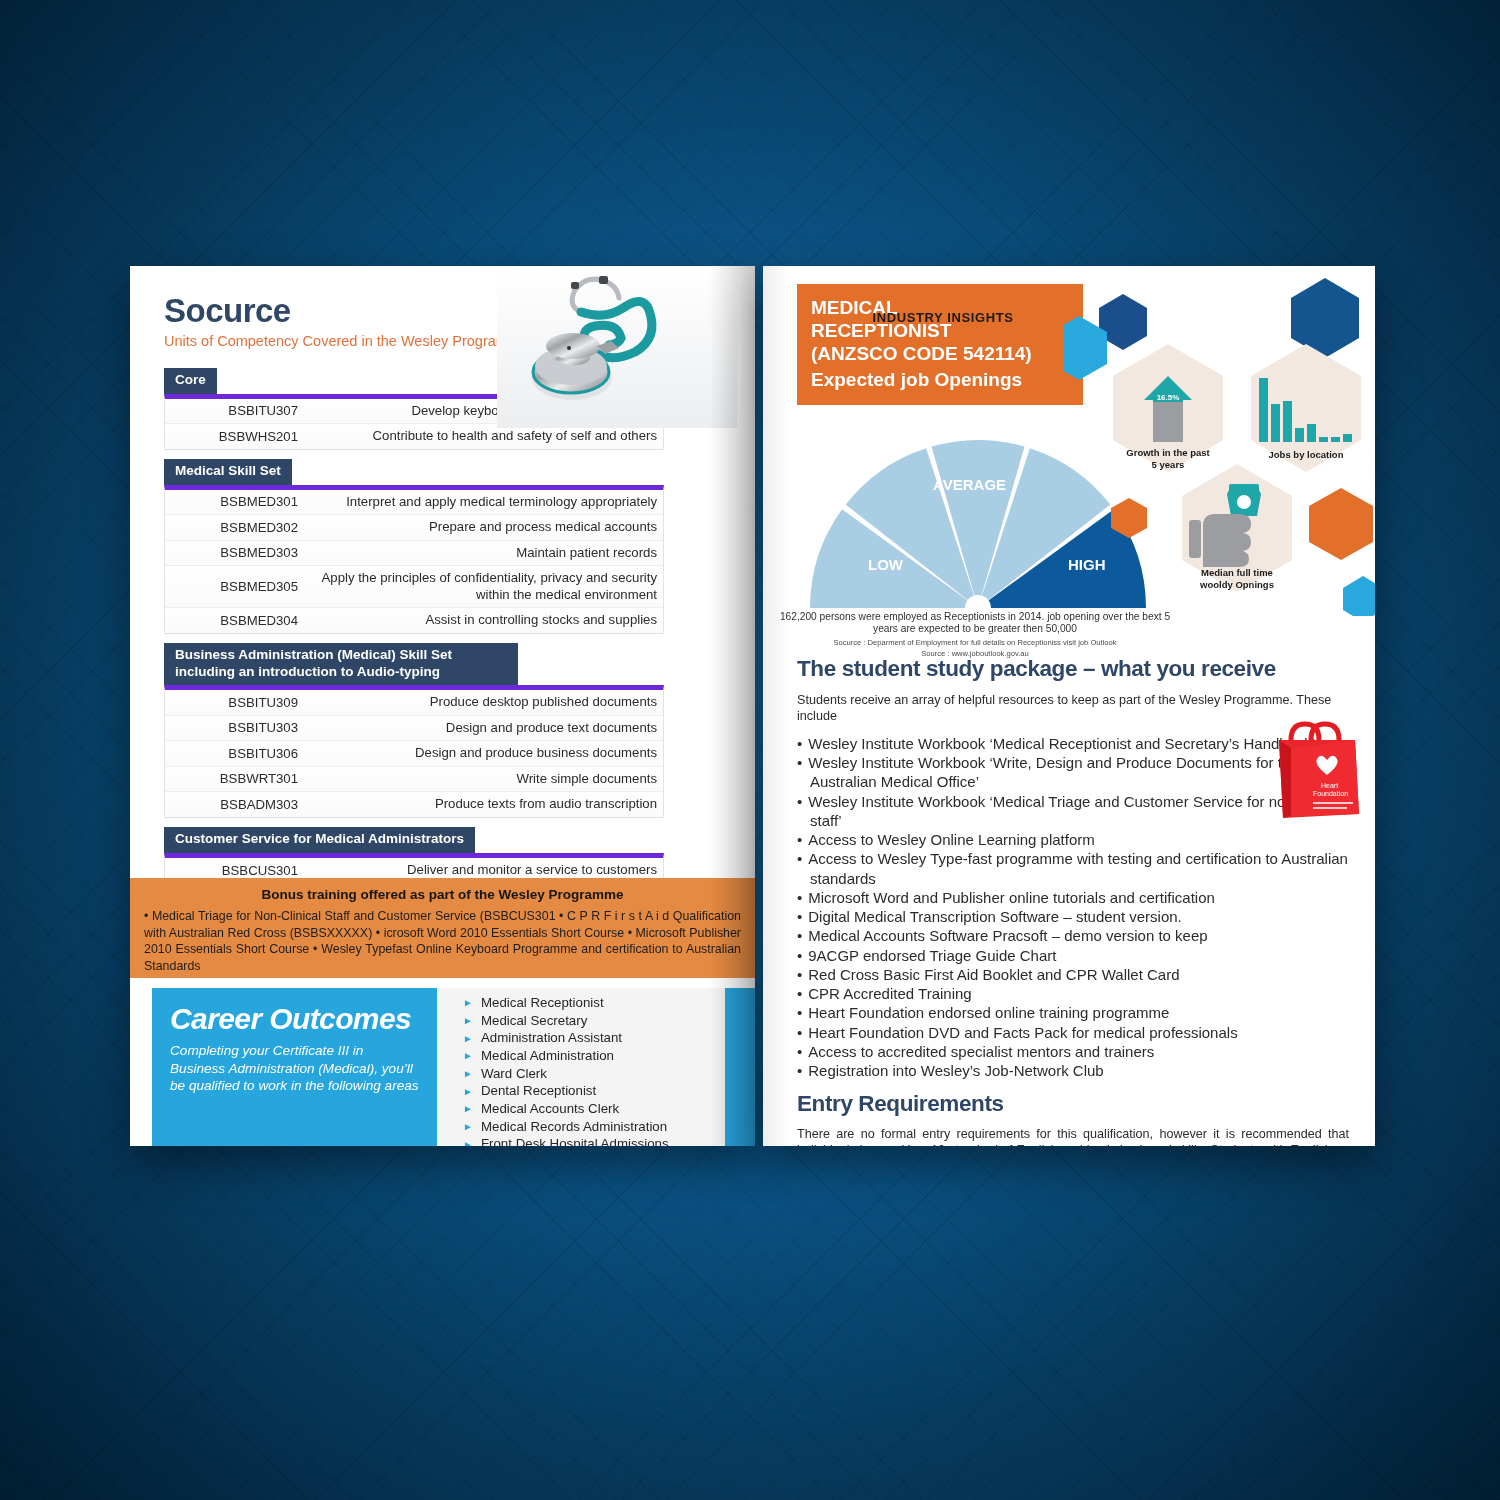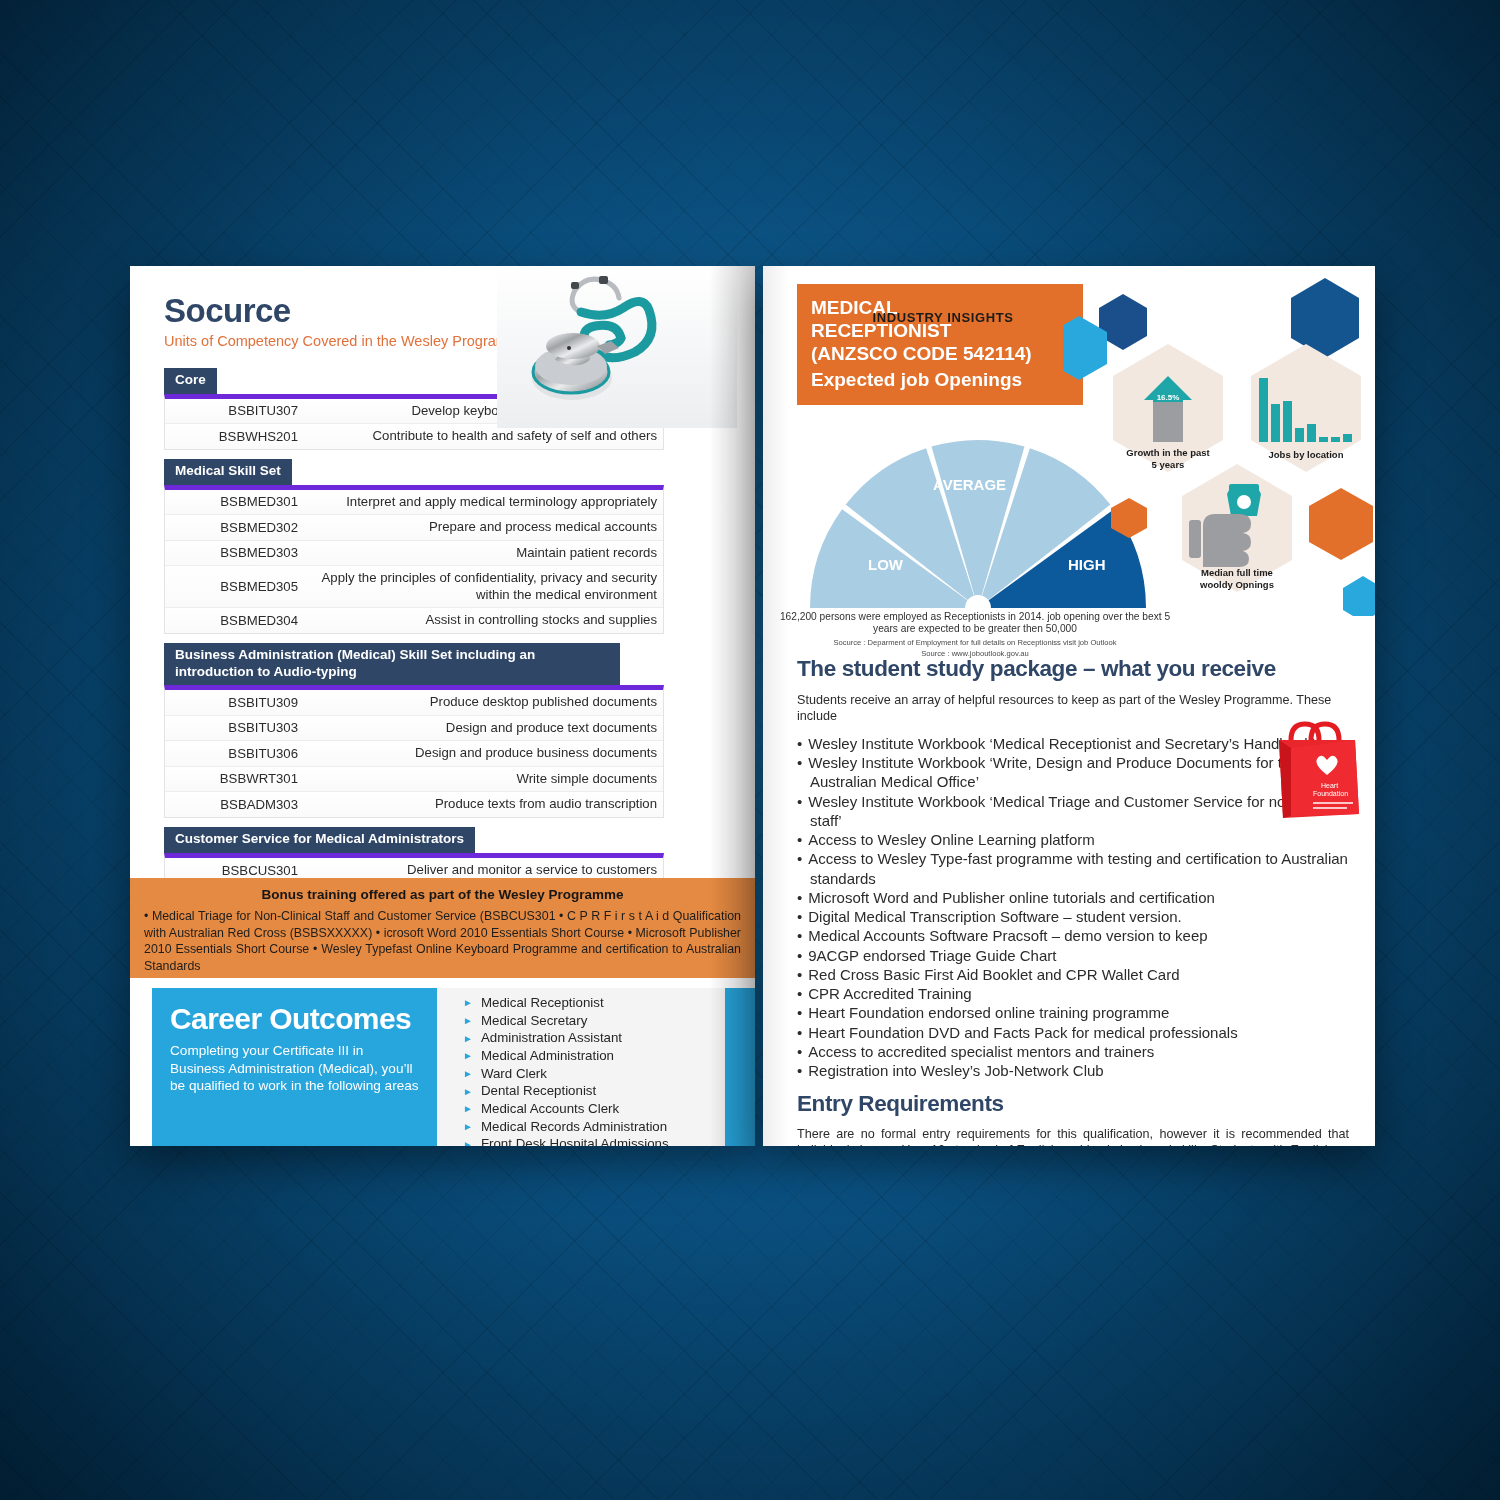--- a/index.html
+++ b/index.html
@@ -57,21 +57,21 @@
   }
 
   .steth { position:absolute; right:18px; top:2px; width:240px; height:160px; }
 
   
   .tbl { margin-top:18px; width:500px; }
   .sec-head {
     display:inline-block; background:#2f4667; color:#fff; font-weight:bold;
     font-size:13.5px; padding:4px 11px 5px 11px; line-height:1.22;
   }
-  .sec-head.wide { display:block; width:456px; }
+  .sec-head.wide { display:block; width:354px; }
   .rowblk { border:1px solid #e3e3e3; border-top:none; }
   .rowblk.first { border-top:5px solid #6d28d9;text-align:right; }
   .row {
     display:flex; align-items:center; min-height:25px;
     border-bottom:1px solid #ededed;
     background:linear-gradient(to bottom,#ffffff 0%,#fafafa 100%);
   }
   .row:last-child { border-bottom:none; }
   .row .code { width:133px; padding-left:10px; font-size:13.2px; color:#2b2b2b; }
   .row .desc { flex:1; font-size:13.2px; color:#2b2b2b; line-height:1.25; padding:4px 6px 4px 0; }
@@ -83,21 +83,21 @@
     background:#e58a42; color:#1a1a1a; padding:9px 14px 4px 14px;
   }
   .bonus-h { text-align:center; font-weight:bold; font-size:13.5px; color:#161616; margin-bottom:6px; }
   .bonus-b { font-size:12.4px; line-height:1.33; text-align:justify; color:#1d1d1d; }
 
   
   .career-wrap { position:absolute; left:0; right:0; top:722px; height:158px; }
   .career-accent { position:absolute; right:0; top:0; width:30px; height:100%; background:#27a5dd; }
   .career-box {
     position:absolute; left:22px; top:0; width:285px; height:100%;
-    background:#27a5dd; color:#fff; padding:16px 18px 0 18px;
+    background:#27a5dd; color:#fff; padding:16px 18px 0 18px;font-style:italic;
   }
   .career-h { font-size:30px; font-weight:bold; letter-spacing:-0.6px; line-height:1; }
   .career-p { font-size:13.6px; line-height:1.3; margin-top:8px; }
   .career-list {
     position:absolute; left:307px; right:30px; top:0; height:100%;
     background:#f4f4f4; padding:6px 0 0 26px;
   }
   .co-item { display:flex; align-items:center; font-size:13.3px; color:#262626; line-height:1.33; }
   .co-arrow { color:#27a5dd; font-size:10px; margin-right:8px; }
 

